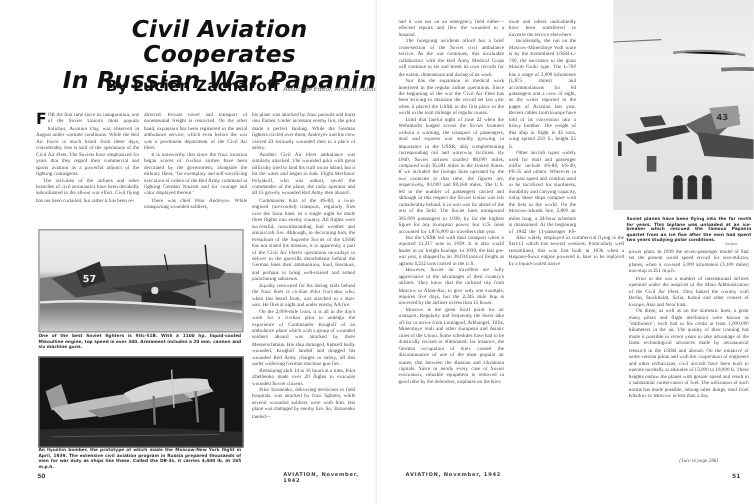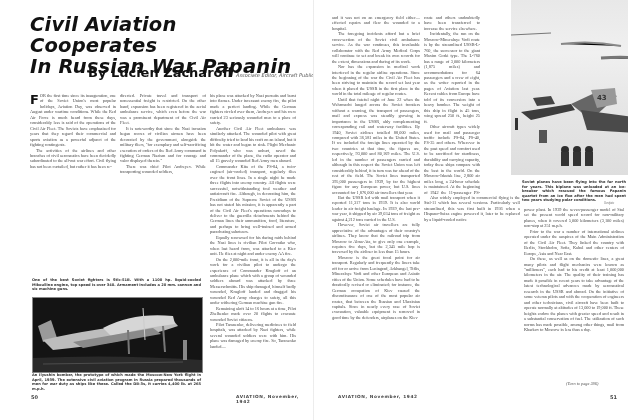--- a/index.html
+++ b/index.html
@@ -1,20 +1,20 @@
 <!DOCTYPE html>
 <html><head>
 <meta charset="utf-8">
 <style>
   html,body{margin:0;padding:0;background:#fff;}
   body{width:628px;height:420px;position:relative;overflow:hidden;font-family:"Liberation Serif",serif;color:#222;}
   .page{position:absolute;top:0;height:420px;background:#fff;}
   .left{left:0;width:314px;}
   .right{left:314px;width:314px;}
-  .title{position:absolute;left:30px;width:270px;top:14px;font-family:"DejaVu Sans",sans-serif;font-style:italic;font-weight:bold;font-size:19.5px;line-height:21px;color:#111;letter-spacing:0.2px;}
+  .title{position:absolute;left:48px;width:270px;text-align:center;top:14px;font-family:"DejaVu Sans",sans-serif;font-style:italic;font-weight:bold;font-size:19.5px;line-height:21px;color:#111;letter-spacing:0.2px;}
   .byline{position:absolute;left:88px;top:65px;font-size:7px;white-space:nowrap;font-family:"DejaVu Sans",sans-serif;}
   .byline b{font-weight:bold;font-size:13px;color:#111;}
   .byline i{font-style:italic;font-size:5px;color:#555;margin-left:3px;}
   .col{position:absolute;font-size:4.3px;line-height:5.45px;color:#444;text-align:justify;overflow:hidden;}
   .col p{margin:0;text-indent:6px;}
   .col p.first{text-indent:0;}
   .dropcap{float:left;font-family:"DejaVu Sans",sans-serif;font-weight:bold;font-size:13px;line-height:11px;margin:1px 1px 0 0;color:#111;}
   .photo{position:absolute;overflow:hidden;border:0.5px solid #888;}
   .caption{position:absolute;font-family:"DejaVu Sans",sans-serif;font-weight:bold;font-size:3.6px;line-height:4.6px;color:#333;text-align:justify;}
   .credit{position:absolute;font-size:3.4px;font-style:italic;color:#666;}
@@ -47,20 +47,34 @@
   <div class="col" style="left:210px;top:93px;width:86px;height:287px;">
     <p class="first">his plane was attacked by Nazi pursuits and burst into flames. Under incessant enemy fire, the pilot made a perfect landing. While the German fighters circled over them, Andreyev and his crew carried 23 seriously wounded men to a place of safety.</p>
     <p>Another Civil Air Fleet ambulance was similarly attacked. The wounded pilot with great difficulty tried to land his craft on an island, but it hit the water and began to sink. Flight Mechanic Polyakoff, who was unhurt, saved the commander of the plane, the radio operator and all 15 gravely wounded Red Army men aboard.</p>
     <p>Commander Kita of the PS-84, a twin-engined (air-cooled) transport, regularly flies over the front lines. In a single night he made three flights into enemy country. All flights were successful, notwithstanding foul weather and antiaircraft fire. Although, in decorating him, the Presidium of the Supreme Soviet of the USSR has not stated his mission, it is apparently a part of the Civil Air Fleet's operations nowadays to deliver to the guerrilla detachments behind the German lines their ammunition, food, literature, and perhaps to bring well-trained and armed parachuting saboteurs.</p>
     <p>Equally renowned for his daring raids behind the Nazi lines is civilian Pilot Gorvatko who, when last heard from, was attached to a Kiev unit. He flies at night and under enemy AA fire.</p>
     <p>On the 2,000-mile front, it is all in the day's work for a civilian pilot to undergo the experience of Commander Krugloff of an ambulance plane which with a group of wounded soldiers aboard was attacked by three Messerschmitts. His ship damaged, himself badly wounded, Krugloff landed and dragged his wounded Red Army charges to safety, all this under withering German machine gun fire.</p>
     <p>Remaining aloft 14 to 16 hours at a time, Pilot Zhelhenko made over 20 flights to evacuate wounded Soviet citizens.</p>
     <p>Pilot Taranenko, delivering medicines to field hospitals, was attacked by Nazi fighters, while several wounded soldiers were with him. His plane was damaged by enemy fire. So, Taranenko landed—</p>
   </div>
 
+  <div class="photo" style="left:32px;top:191px;width:169px;height:84px;background:linear-gradient(180deg,#eeeeee 0%,#e4e4e4 40%,#8f8f8f 52%,#6c6c6c 70%,#9a9a9a 85%,#cfcfcf 100%);">
+    <svg width="169" height="84" viewBox="0 0 169 84">
+      <path d="M0 40 Q60 30 169 36 L169 58 Q90 70 0 62 Z" fill="#7d7d7d"></path>
+      <path d="M10 40 L45 30 L140 28 L155 34 L150 40 L60 52 L30 56 Z" fill="#4a4a4a"></path>
+      <path d="M30 34 L50 26 L55 42 L36 48 Z" fill="#2e2e2e"></path>
+      <text x="36" y="43" font-family="DejaVu Sans, sans-serif" font-size="8" fill="#eee" font-weight="bold">57</text>
+      <path d="M60 48 L120 40 L140 44 L90 56 Z" fill="#3a3a3a"></path>
+      <line x1="138" y1="12" x2="142" y2="56" stroke="#222" stroke-width="1.2"></line>
+      <line x1="104" y1="20" x2="107" y2="34" stroke="#222" stroke-width="1"></line>
+      <path d="M85 52 Q110 46 130 58 L130 66 Q105 62 85 60 Z" fill="#2a2a2a"></path>
+      <circle cx="96" cy="50" r="3" fill="#ddd"></circle>
+      <path d="M0 60 Q60 56 169 68" stroke="#e6e6e6" stroke-width="2" fill="none"></path>
+    </svg>
+  </div>
   <div class="caption" style="left:32px;top:278px;width:169px;">One of the best Soviet fighters is Stlc-51B. With a 1100 hp. liquid-cooled Mikoulline engine, top speed is over 340. Armament includes a 20 mm. cannon and six machine guns.</div>
 
   <div class="photo" style="left:32px;top:297px;width:169px;height:74px;background:#141414;">
     <svg width="169" height="74" viewBox="0 0 169 74">
       <path d="M5 28 L18 22 L24 40 L10 44 Z" fill="#9a9a9a"></path>
       <path d="M10 42 Q60 30 140 22 L145 28 Q100 44 20 52 Z" fill="#bdbdbd"></path>
       <path d="M70 30 Q100 14 140 18 L142 26 Q110 30 78 38 Z" fill="#d6d6d6"></path>
       <path d="M40 44 L120 30 L128 36 L50 50 Z" fill="#8a8a8a"></path>
       <line x1="110" y1="10" x2="112" y2="42" stroke="#ccc" stroke-width="1"></line>
       <line x1="95" y1="32" x2="96" y2="56" stroke="#777" stroke-width="2"></line>

